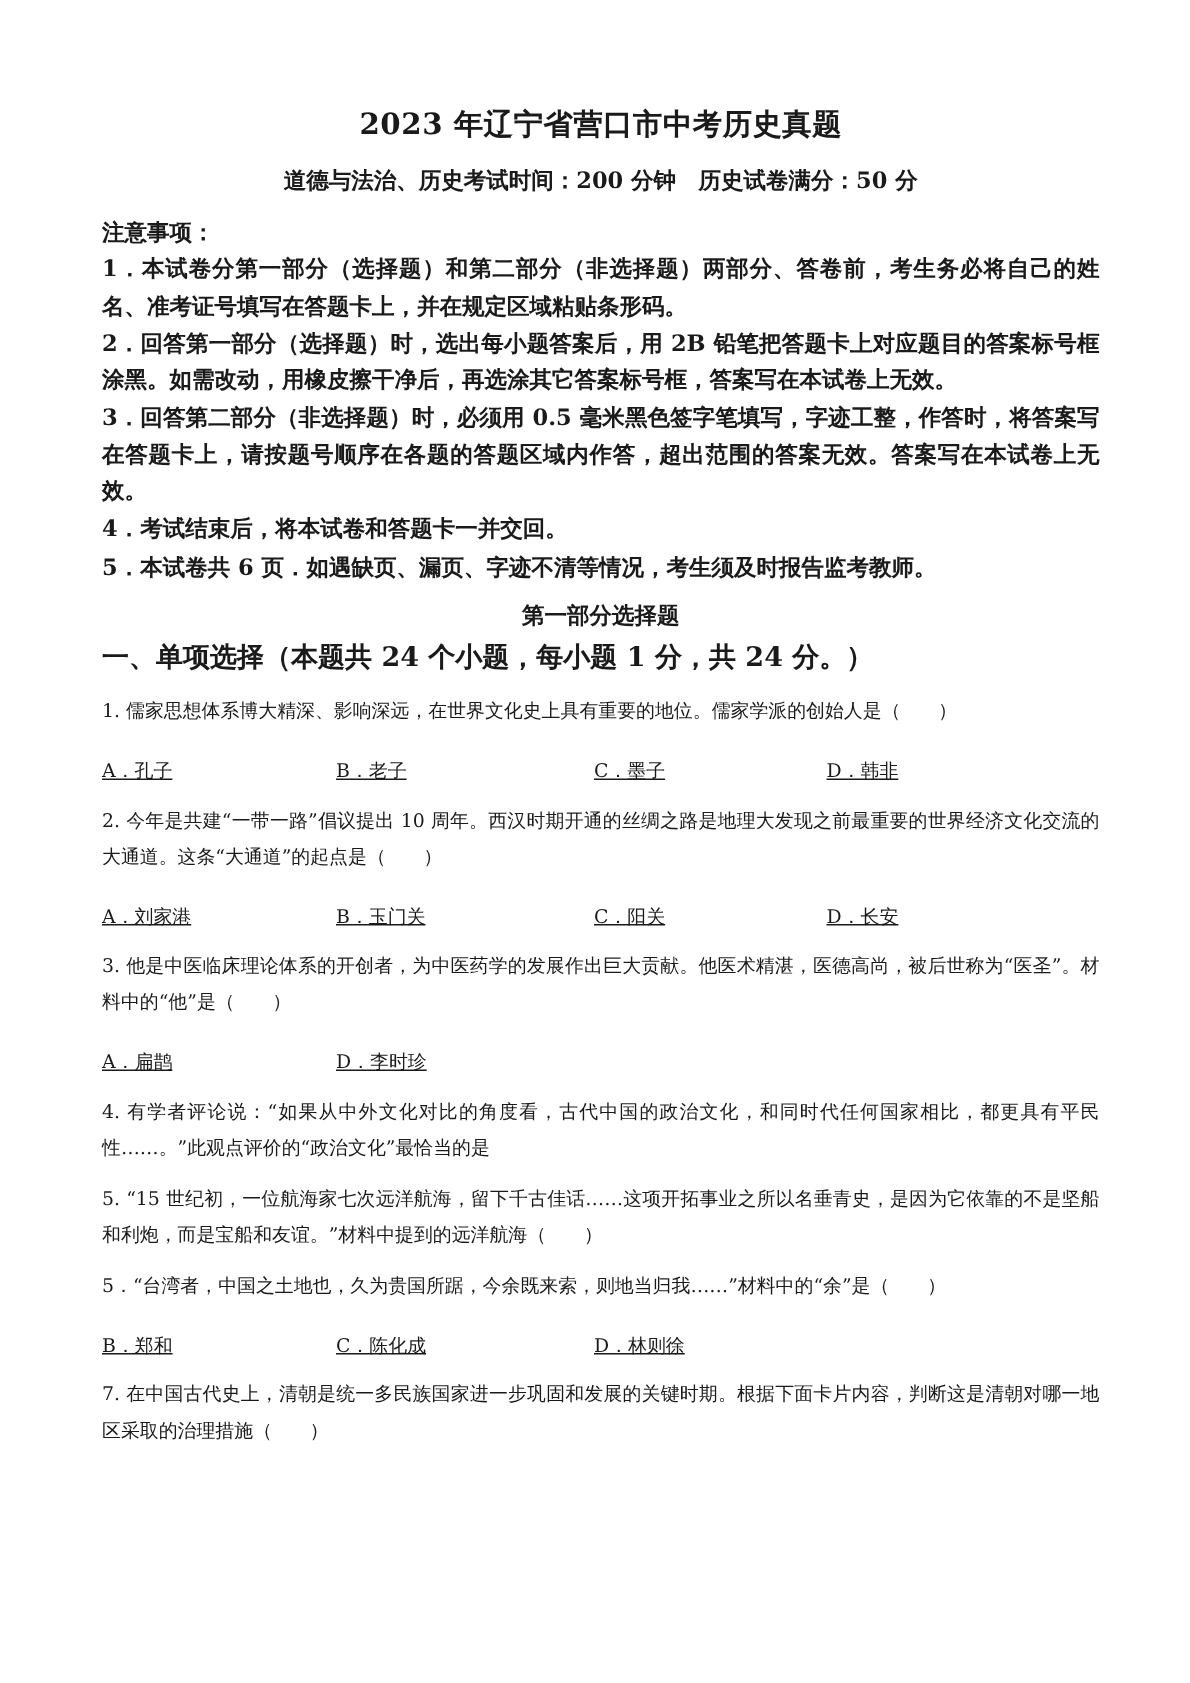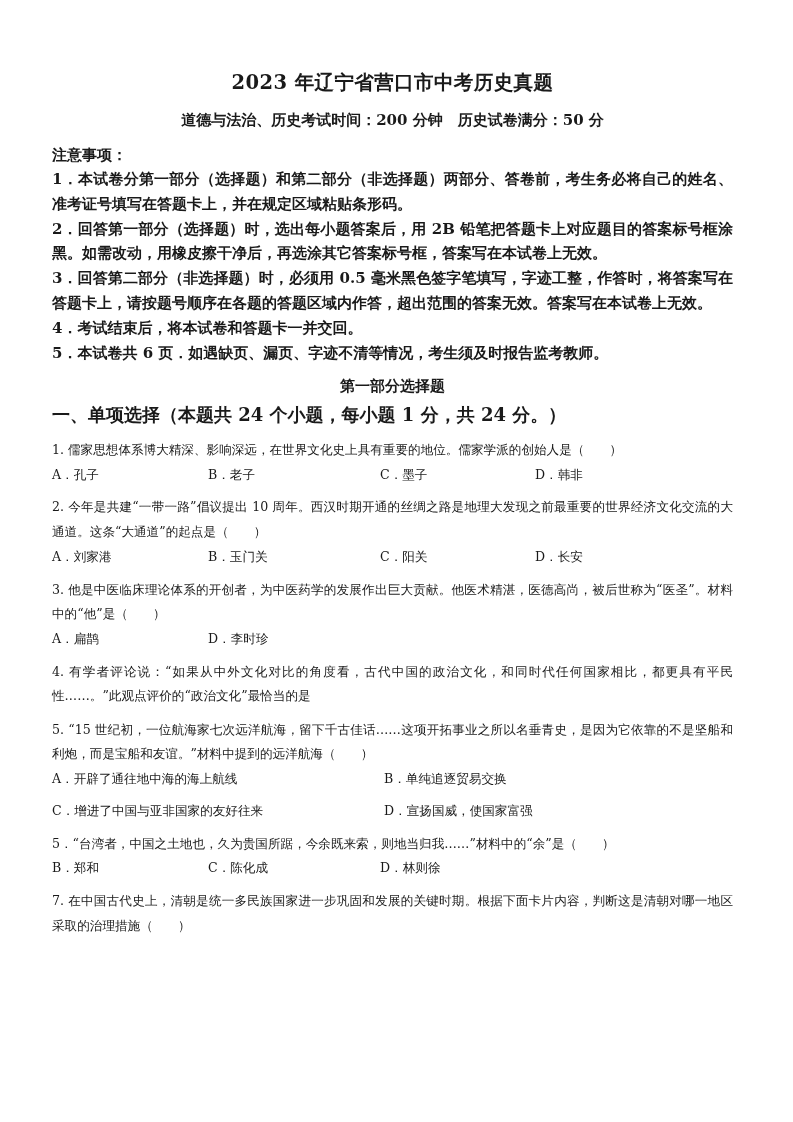--- a/index.html
+++ b/index.html
@@ -12,21 +12,21 @@
     height: 1122px;
     font-family: "DejaVu Serif", "Liberation Serif", serif;
     color: #1a1a1a;
     position: relative;
     overflow: hidden;
   }
   .page {
     box-sizing: border-box;
     width: 793px;
     height: 1122px;
-    padding: 56px 60px 0 52px;
+    padding: 56px 60px 0 68px;
   }
 
   
   .doc-title {
     text-align: center;
     font-size: 19.5px;
     font-weight: bold;
     letter-spacing: 0.4px;
     margin: 12px 0 0 0;
     line-height: 1.5;
@@ -76,21 +76,22 @@
   }
   .q-stem {
     font-size: 12.6px;
     line-height: 1.95;
     text-align: justify;
     text-justify: inter-character;
     margin: 0;
   }
   .opts {
     display: flex;
-    margin-top: 0;
+    margin-top: 15px;
+    text-decoration: underline;
   }
   .opts.cols4 .opt {
     font-size: 12.6px;
     line-height: 1.9;
   }
   .opts.cols4 .opt:nth-child(1) { width: 156px; }
   .opts.cols4 .opt:nth-child(2) { width: 172px; }
   .opts.cols4 .opt:nth-child(3) { width: 155px; }
   .opts.cols4 .opt:nth-child(4) { width: auto; }
 
@@ -154,30 +155,20 @@
       <div class="opt">D．李时珍</div>
     </div>
   </div>
 
   <div class="q">
     <p class="q-stem">4. 有学者评论说：“如果从中外文化对比的角度看，古代中国的政治文化，和同时代任何国家相比，都更具有平民性……。”此观点评价的“政治文化”最恰当的是</p>
   </div>
 
   <div class="q">
     <p class="q-stem">5. “15 世纪初，一位航海家七次远洋航海，留下千古佳话……这项开拓事业之所以名垂青史，是因为它依靠的不是坚船和利炮，而是宝船和友谊。”材料中提到的远洋航海（　　）</p>
-    <div class="opts cols2">
-      <div class="opt-row">
-        <div class="opt">A．开辟了通往地中海的海上航线</div>
-        <div class="opt">B．单纯追逐贸易交换</div>
-      </div>
-      <div class="opt-row">
-        <div class="opt">C．增进了中国与亚非国家的友好往来</div>
-        <div class="opt">D．宣扬国威，使国家富强</div>
-      </div>
-    </div>
   </div>
 
   <div class="q">
     <p class="q-stem">5．“台湾者，中国之土地也，久为贵国所踞，今余既来索，则地当归我……”材料中的“余”是（　　）</p>
     <div class="opts cols4">
       <div class="opt">B．郑和</div>
       <div class="opt">C．陈化成</div>
       <div class="opt">D．林则徐</div>
     </div>
   </div>

